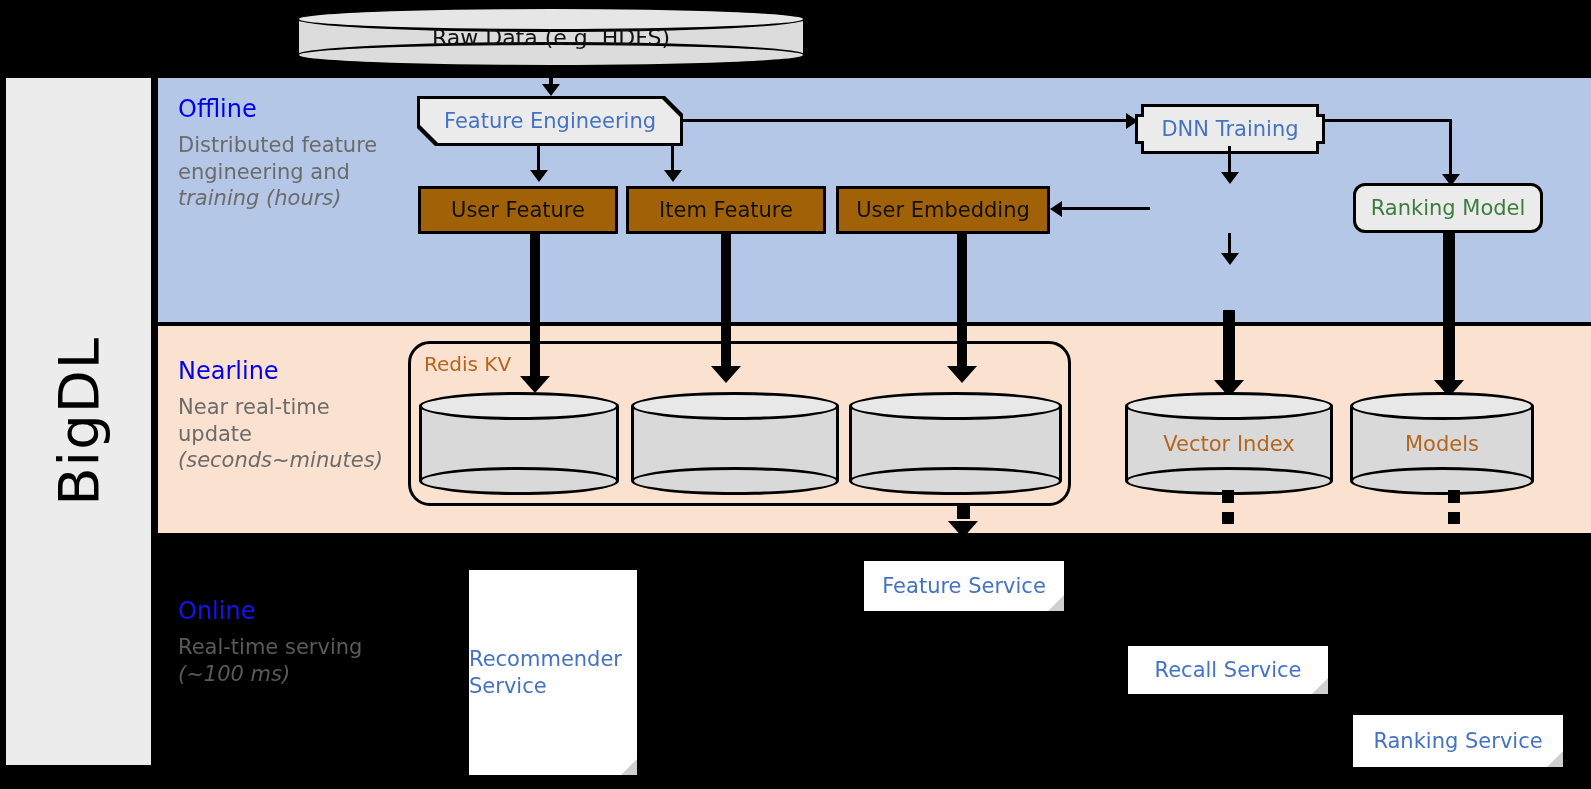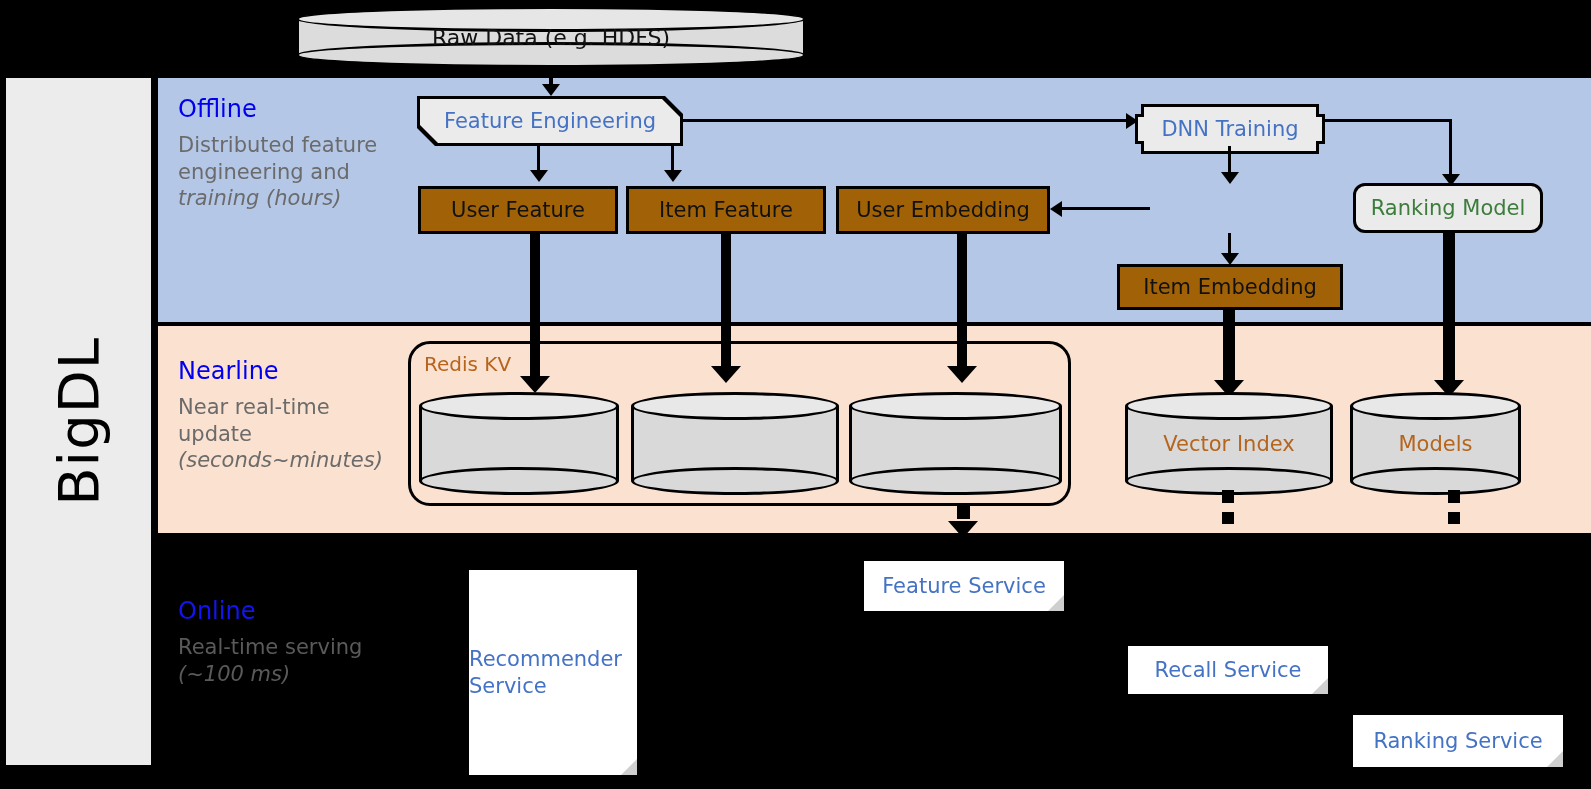--- a/index.html
+++ b/index.html
@@ -179,23 +179,20 @@
   <div class="arrow-left" style="left:1050px;top:201px;"></div>
 
 
   <div class="node proc-box rounded-box" style="left:1353px;top:183px;width:190px;height:50px;">
     <span class="proc-green">Ranking Model</span>
   </div>
 
   <div class="ln" style="left:1228px;top:233px;width:3px;height:28px;"></div>
   <div class="arrow-down" style="left:1221px;top:253px;"></div>
 
-  <div class="node gray-box" style="left:1117px;top:264px;width:226px;height:46px;">
-    <span>Item Embedding</span>
-  </div>
 
   <div class="ln" style="left:530px;top:234px;width:10px;height:150px;"></div>
   <div class="arrow-down-thick" style="left:520px;top:376px;"></div>
 
   <div class="ln" style="left:721px;top:234px;width:10px;height:140px;"></div>
   <div class="arrow-down-thick" style="left:711px;top:366px;"></div>
 
   <div class="ln" style="left:957px;top:234px;width:10px;height:140px;"></div>
   <div class="arrow-down-thick" style="left:947px;top:366px;"></div>
 
@@ -226,21 +223,21 @@
     <div class="top"></div>
     <div class="cyl-label"></div>
   </div>
 
   <div class="cyl" style="left:1125px;top:392px;width:208px;height:103px;">
     <div class="body"></div>
     <div class="bot"></div>
     <div class="top"></div>
     <div class="cyl-label">Vector Index</div>
   </div>
-  <div class="cyl" style="left:1350px;top:392px;width:171px;height:103px;">
+  <div class="cyl" style="left:1350px;top:392px;width:184px;height:103px;">
     <div class="body"></div>
     <div class="bot"></div>
     <div class="top"></div>
     <div class="cyl-label">Models</div>
   </div>
 
   <div class="dash" style="left:957px;top:506px;width:13px;height:13px;"></div>
   <div class="arrow-down-thick" style="left:948px;top:521px;"></div>
 
   <div class="dash" style="left:1222px;top:490px;width:12px;height:13px;"></div>

